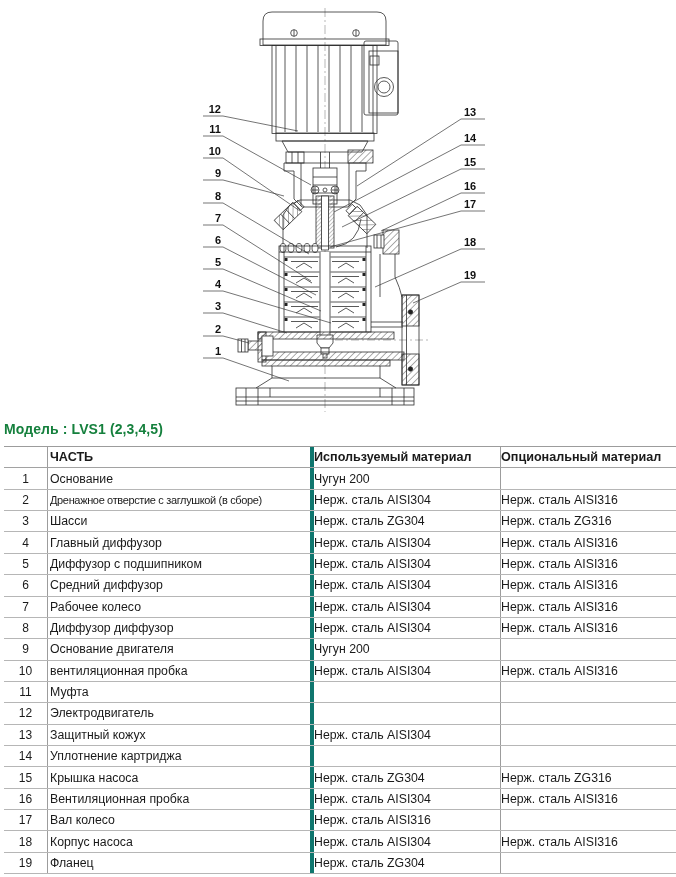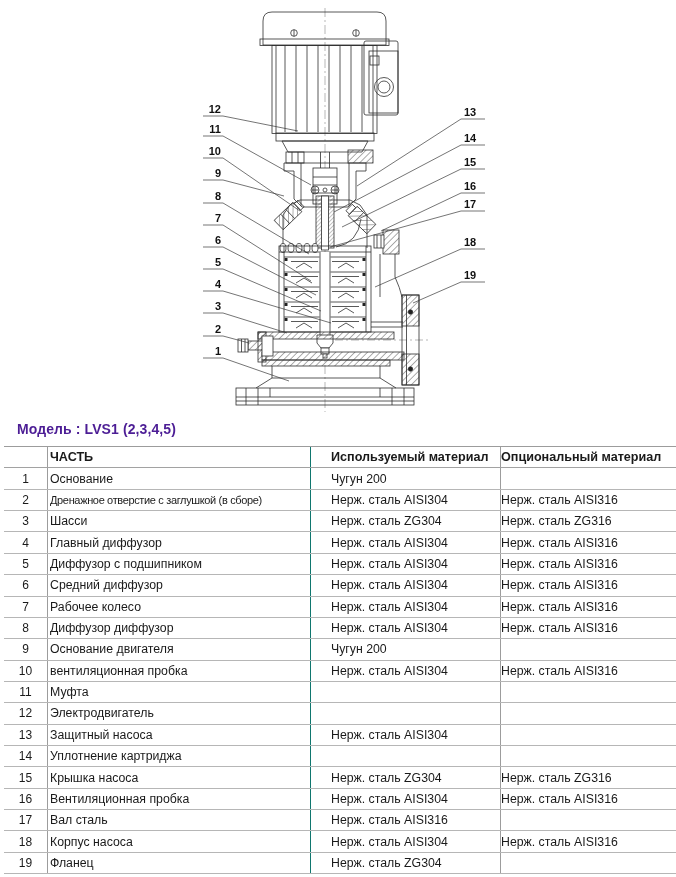--- a/index.html
+++ b/index.html
@@ -10,42 +10,42 @@
   }
   .drawing{position:absolute;top:0;left:0;width:676px;height:418px;}
   .drawing svg{position:absolute;top:0;left:0;}
   .callout{
     position:absolute;font-weight:bold;font-size:11px;line-height:14px;color:#111;
     width:26px;
   }
   .callout.cl{text-align:right;}
   .callout.cr{text-align:left;}
   .model-title{
-    position:absolute;top:421px;left:17px;
-    font-size:14px;font-weight:bold;color:#4c1d95;letter-spacing:0.1px;
+    position:absolute;top:421px;left:4px;
+    font-size:14px;font-weight:bold;color:#15803d;letter-spacing:0.1px;
   }
   .parts-table{
     position:absolute;top:446px;left:4px;width:672px;
     border-top:1px solid #9c9c9c;
   }
   .t-row{
     display:grid;
     grid-template-columns:43px 263px 190px 176px;
     height:21.37px;
     border-bottom:1px solid #b6b6b6;
     box-sizing:border-box;
   }
   .t-row.t-head{border-bottom:1px solid #a2a2a2;}
   .cell{
     display:flex;align-items:center;overflow:hidden;white-space:nowrap;
     font-size:12.3px;box-sizing:border-box;
   }
   .c-num{justify-content:center;font-size:12px;}
   .c-part{padding-left:2px;border-left:1px solid #9c9c9c;}
-  .c-m1{padding-left:20px;border-left:1px solid #0f766e;}
+  .c-m1{padding-left:0;border-left:4px solid #0f766e;}
   .c-m2{padding-left:0;border-left:1px solid #9c9c9c;}
   .t-head .cell{font-weight:bold;font-size:12.6px;}
   .condense{font-size:11px;letter-spacing:-0.35px;}
 </style>
 </head>
 <body>
 
 <div class="drawing">
   <svg id="pump-svg" width="676" height="418" viewBox="0 0 676 418" xmlns="http://www.w3.org/2000/svg">
     <defs>
@@ -470,21 +470,21 @@
         </div>
         <div class="cell c-m2">
           <span></span>
         </div>
       </div>
       <div class="t-row">
         <div class="cell c-num">
           <span>13</span>
         </div>
         <div class="cell c-part">
-          <span>Защитный насоса</span>
+          <span>Защитный кожух</span>
         </div>
         <div class="cell c-m1">
           <span>Нерж. сталь AISI304</span>
         </div>
         <div class="cell c-m2">
           <span></span>
         </div>
       </div>
       <div class="t-row">
         <div class="cell c-num">
@@ -526,21 +526,21 @@
         </div>
         <div class="cell c-m2">
           <span>Нерж. сталь AISI316</span>
         </div>
       </div>
       <div class="t-row">
         <div class="cell c-num">
           <span>17</span>
         </div>
         <div class="cell c-part">
-          <span>Вал сталь</span>
+          <span>Вал колесо</span>
         </div>
         <div class="cell c-m1">
           <span>Нерж. сталь AISI316</span>
         </div>
         <div class="cell c-m2">
           <span></span>
         </div>
       </div>
       <div class="t-row">
         <div class="cell c-num">

